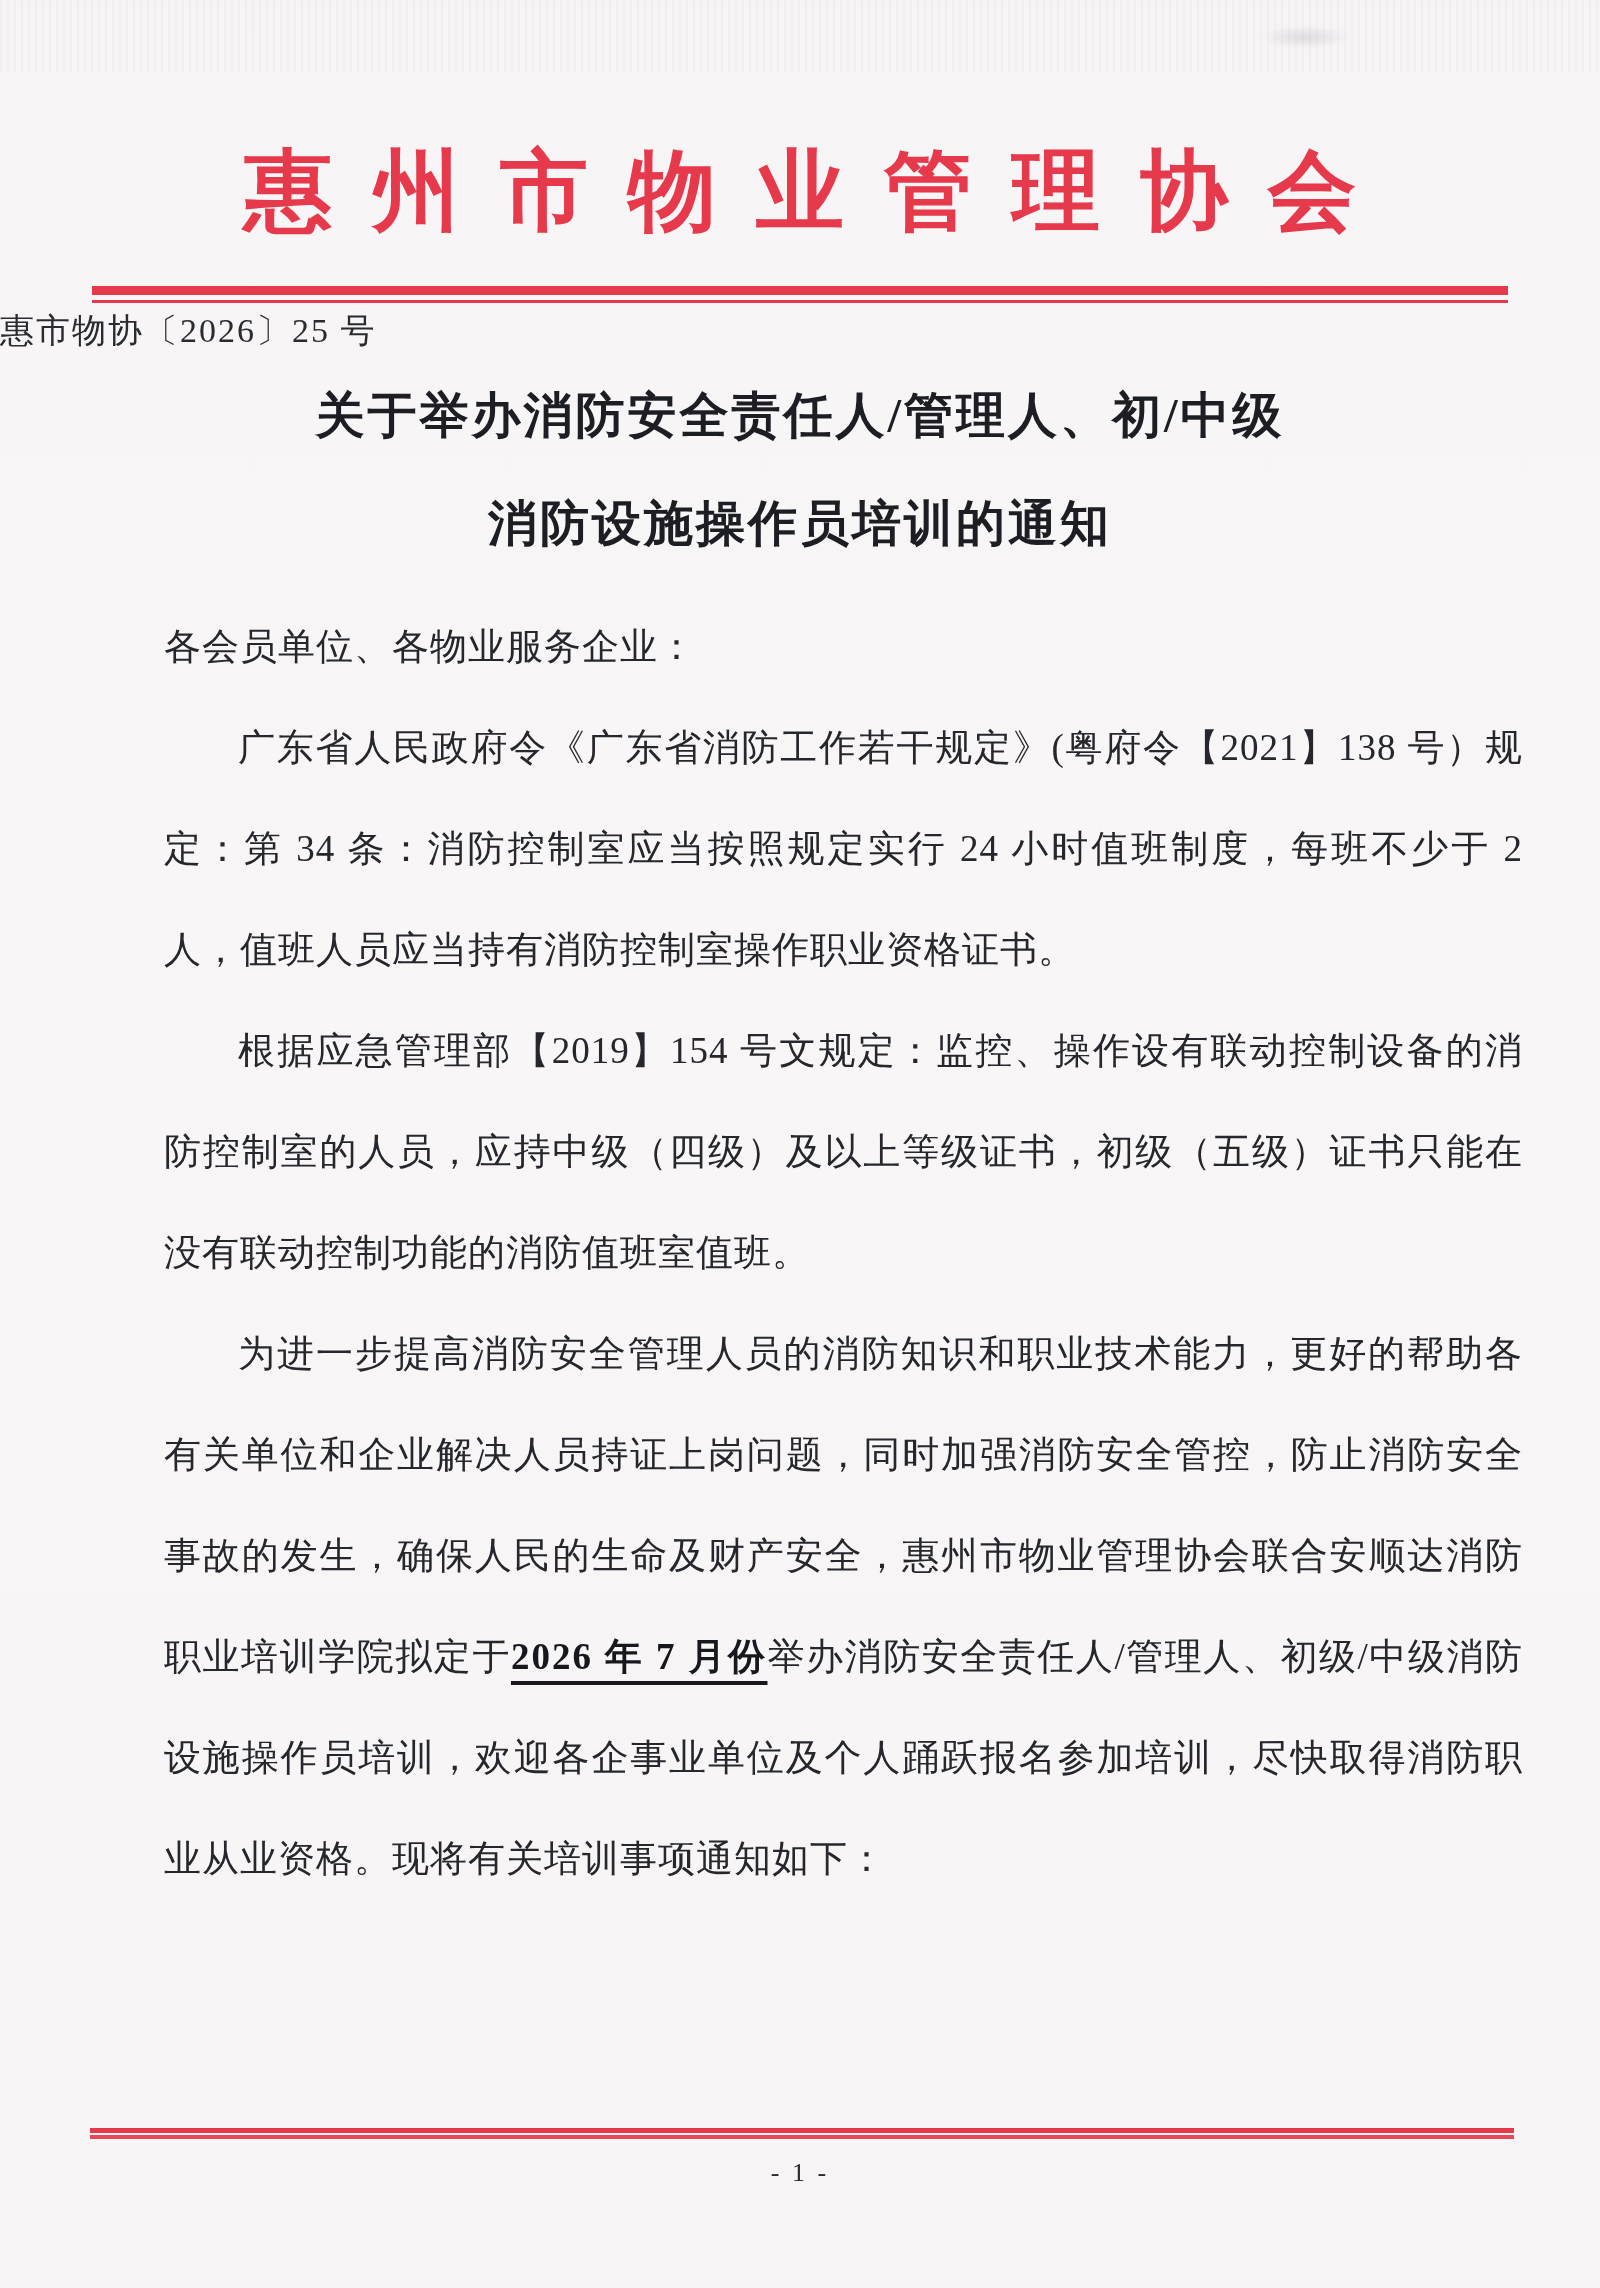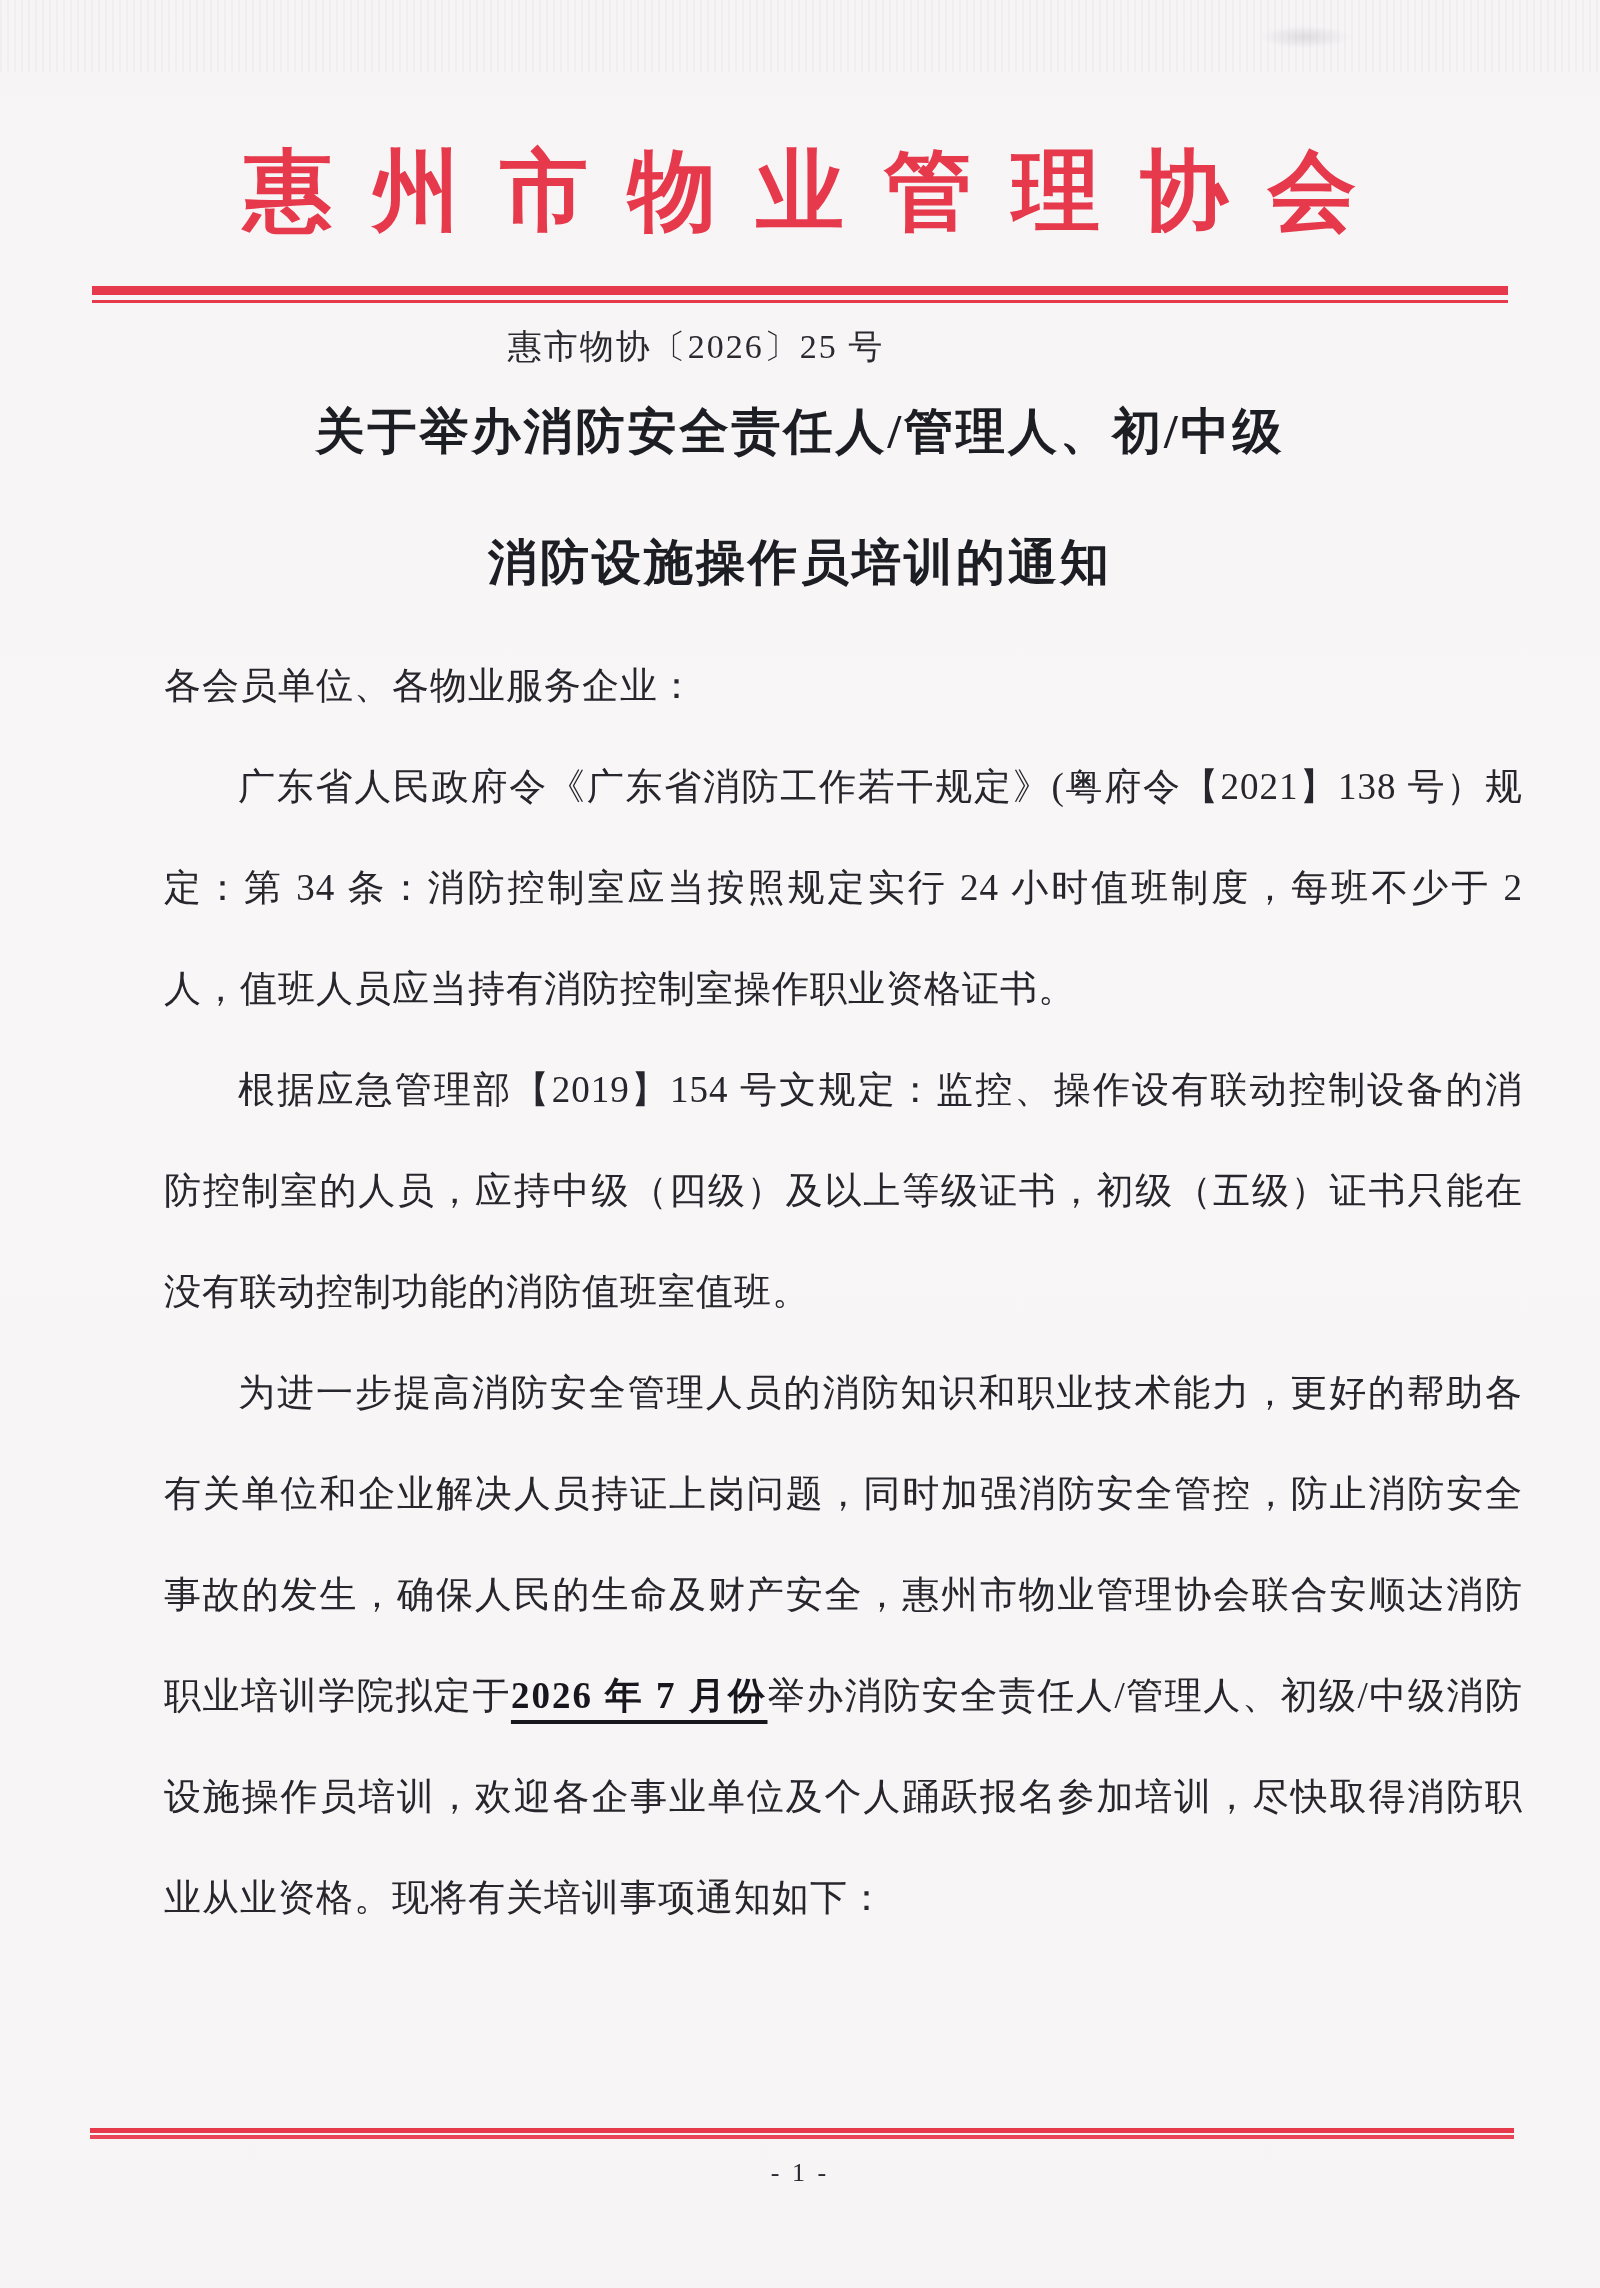--- a/index.html
+++ b/index.html
@@ -47,39 +47,39 @@
     color: #e6394c;
     white-space: nowrap;
   }
   .rules {
     margin: 50px 92px 0 92px;
   }
   .rule { background: #e6394c; }
   .rule.thick { height: 9px; }
   .rule.thin  { height: 3px; margin-top: 5px; }
   .doc-no {
-    margin-top: 24px;
+    margin-top: 8px;
     padding-right: 208px;
-    text-align: center;
+    text-align: left;
     font-size: 34px;
     line-height: 1.2;
     color: #2a2a30;
     letter-spacing: 2px;
   }
   .title {
     margin: 0;
     text-align: center;
     font-weight: 700;
     font-size: 49px;
     line-height: 1.25;
     color: #1d1d24;
     letter-spacing: 3px;
   }
   .title.line1 { margin-top: 33px; }
-  .title.line2 { margin-top: 70px; }
+  .title.line2 { margin-top: 47px; }
   .content {
     margin: 42px 77px 0 164px;
     font-size: 37px;
     line-height: 101px;
     text-align: justify;
     color: #26262c;
     letter-spacing: 1px;
   }
   .content p { margin: 0; text-indent: 2em; }
   .content p.no-indent { text-indent: 0; }

